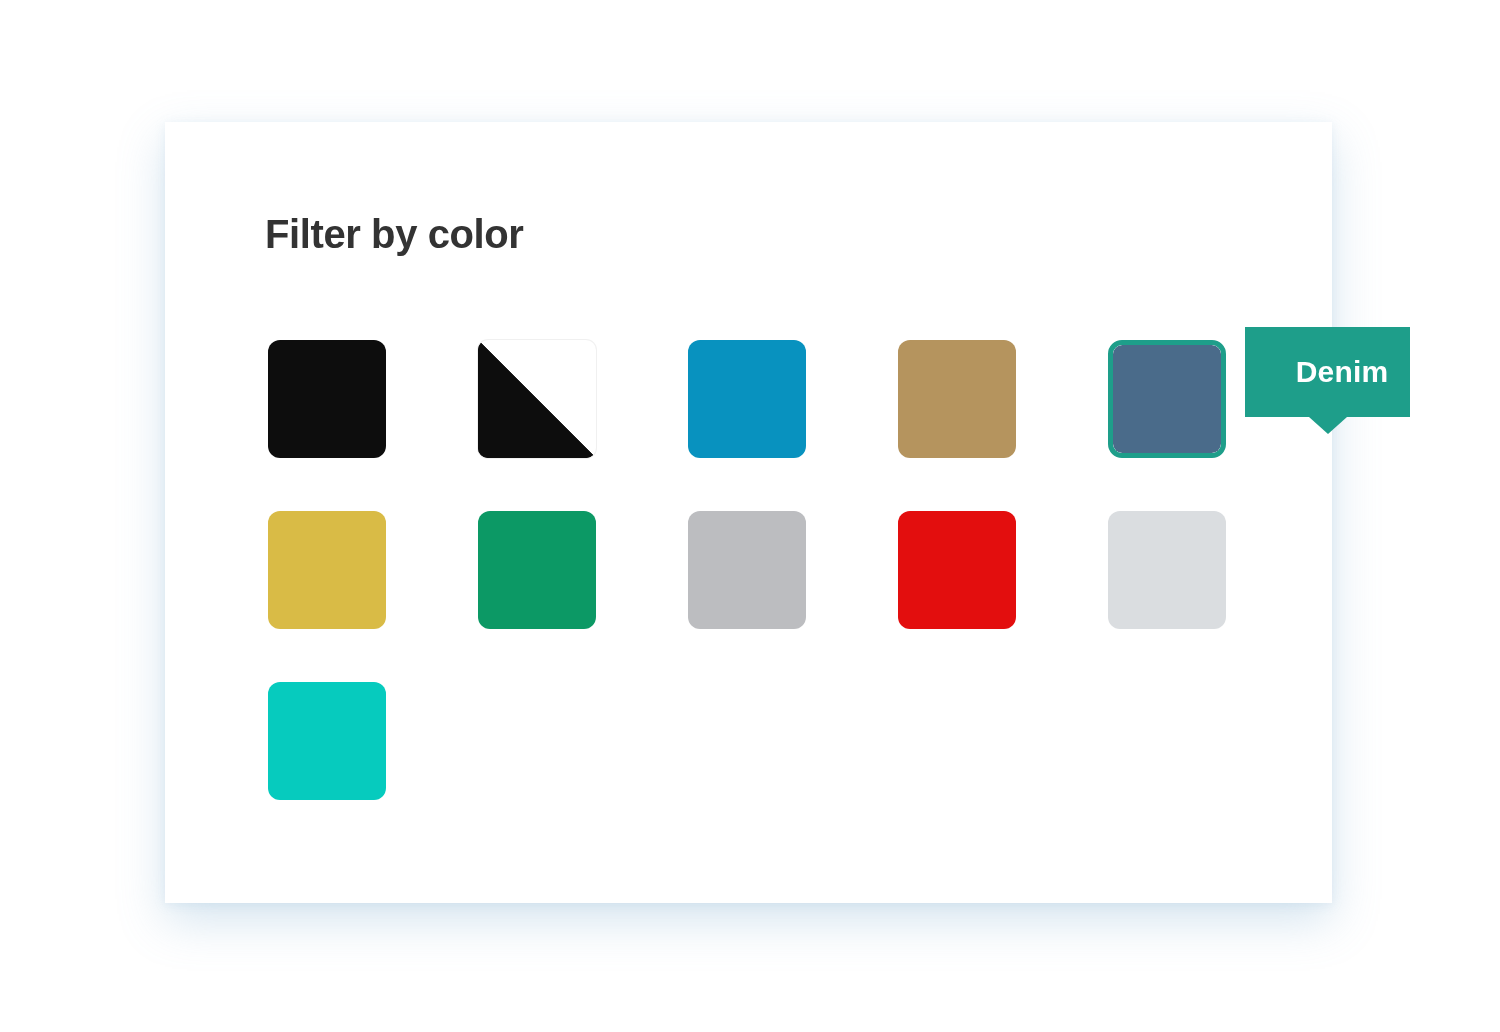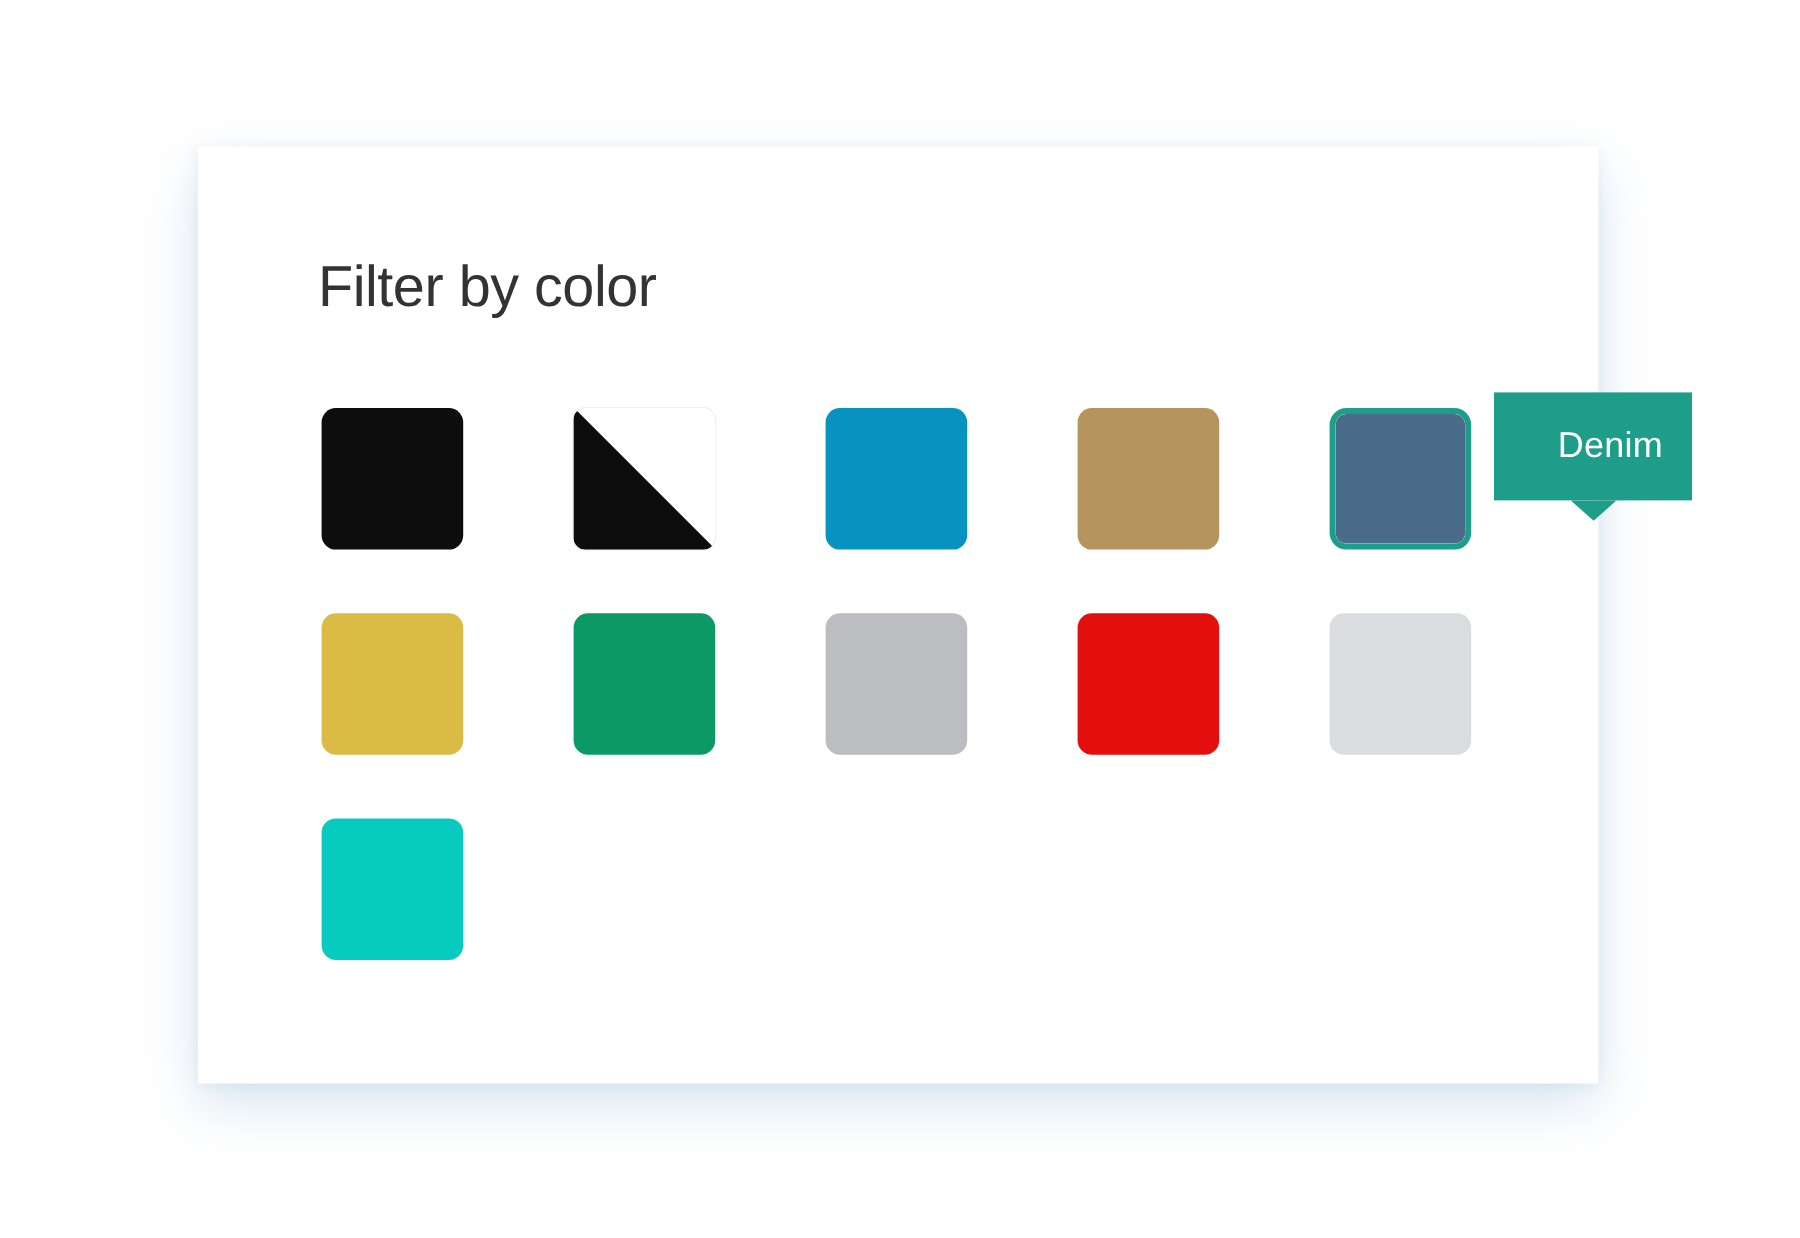--- a/index.html
+++ b/index.html
@@ -31,22 +31,22 @@
     background: #ffffff;
     box-shadow: 0 18px 44px rgba(120, 170, 205, 0.30),
                 0 2px 10px rgba(150, 190, 215, 0.18);
   }
 
   
   .title {
     position: absolute;
     left: 100px;
     top: 90px;
-    font-size: 48px;
-    font-weight: normal;
+    font-size: 40px;
+    font-weight: bold;
     color: #333333;
     letter-spacing: -0.4px;
     white-space: nowrap;
   }
 
   
   .grid {
     position: absolute;
     left: 103px;
     top: 218px;
@@ -114,21 +114,21 @@
     width: 165px;
     height: 90px;
     background: #1e9e8a;
     display: flex;
     align-items: center;
     justify-content: center;
   }
   .tooltip-label {
     color: #ffffff;
     font-size: 30px;
-    font-weight: normal;
+    font-weight: bold;
     letter-spacing: 0.2px;
     margin-left: 29px;
   }
   .tooltip-arrow {
     position: absolute;
     left: 50%;
     bottom: -17px;
     margin-left: -19px;
     width: 0;
     height: 0;

